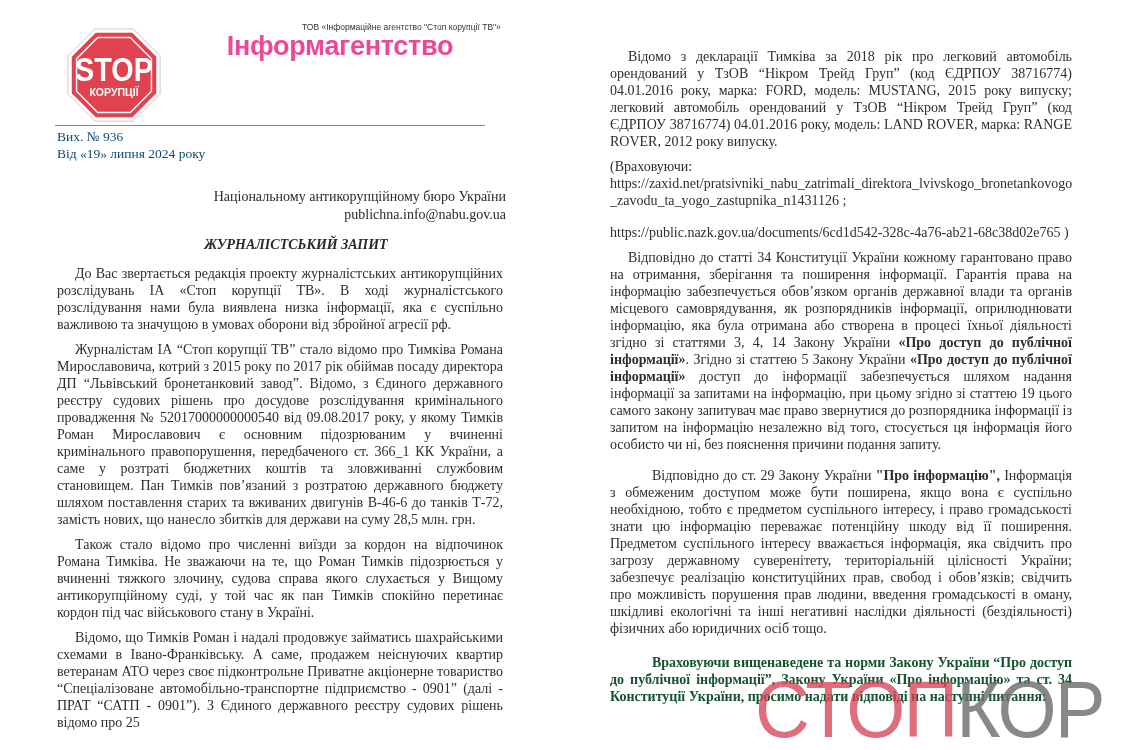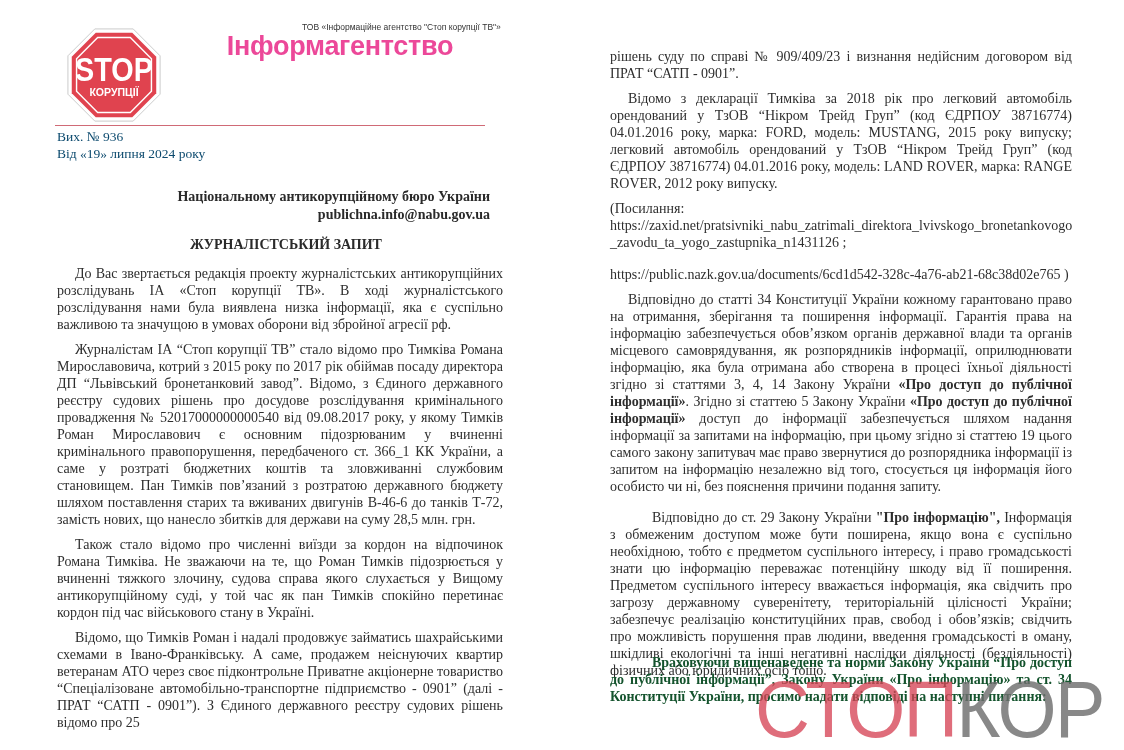--- a/index.html
+++ b/index.html
@@ -14,22 +14,22 @@
 
   
   .logo { position:absolute; left:66px; top:27px; width:96px; height:96px; }
   .header-small { position:absolute; left:302px; top:22px; font-family:"Liberation Sans", sans-serif; font-size:8.5px; color:#333; }
   .brand-title { position:absolute; left:205px; top:32px; width:270px; text-align:center;
     font-family:"Liberation Sans", sans-serif; font-weight:bold; font-size:27px; line-height:29px; color:#ec4899; letter-spacing:-0.3px; }
   .addr { position:absolute; right:82px; top:96px; text-align:right; font-family:"Liberation Sans", sans-serif; font-size:11.5px; line-height:14px; color:#333; }
   .header-rule { position:absolute; left:55px; top:125px; width:430px; height:1px; background:#d06a76; }
   .outgoing { position:absolute; left:57px; top:128px; font-size:13.5px; line-height:17px; color:#0c4a6e; }
 
-  .recipient { position:absolute; right:70px; top:188px; text-align:right; font-weight:bold; font-size:14px; line-height:18px; color:#2a2a2a; }
-  .doc-title { position:absolute; left:6px; width:560px; top:237px; text-align:center; font-weight:bold; font-size:14px; color:#2a2a2a; }
+  .recipient { position:absolute; right:54px; top:188px; text-align:right; font-weight:normal; font-size:14px; line-height:18px; color:#2a2a2a; }
+  .doc-title { position:absolute; left:16px; width:560px; top:237px; text-align:center; font-weight:bold; font-size:14px; color:#2a2a2a;font-style:italic; }
 
   .col { position:absolute; font-size:14px; line-height:17px; text-align:justify; color:#2e2e2e; }
   .col p { margin:0 0 8px 0; text-indent:18px; }
   .col-left { left:57px; top:265px; width:446px; }
   .col-right { left:48px; top:48px; width:462px; }
   .col-right p.noindent { text-indent:0; }
   .col-right p.wide-indent { text-indent:42px; }
   .bold { font-weight:bold; }
   .link { color:#2e2e2e; text-decoration-color:#888; }
   .links-block { margin:0 0 8px 0; }
@@ -77,25 +77,24 @@
   <div class="col col-left">
     <p>До Вас звертається редакція проекту журналістських антикорупційних розслідувань ІА «Стоп корупції ТВ». В ході журналістського розслідування нами була виявлена низка інформації, яка є суспільно важливою та значущою в умовах оборони від збройної агресії рф.</p>
     <p>Журналістам ІА “Стоп корупції ТВ” стало відомо про Тимківа Романа Мирославовича, котрий з 2015 року по 2017 рік обіймав посаду директора ДП “Львівський бронетанковий завод”. Відомо, з Єдиного державного реєстру судових рішень про досудове розслідування кримінального провадження № 52017000000000540 від 09.08.2017 року, у якому Тимків Роман Мирославович є основним підозрюваним у вчиненні кримінального правопорушення, передбаченого ст. 366_1 КК України, а саме у розтраті бюджетних коштів та зловживанні службовим становищем. Пан Тимків пов’язаний з розтратою державного бюджету шляхом поставлення старих та вживаних двигунів В-46-6 до танків Т-72, замість нових, що нанесло збитків для держави на суму 28,5 млн. грн.</p>
     <p>Також стало відомо про численні виїзди за кордон на відпочинок Романа Тимківа. Не зважаючи на те, що Роман Тимків підозрюється у вчиненні тяжкого злочину, судова справа якого слухається у Вищому антикорупційному суді, у той час як пан Тимків спокійно перетинає кордон під час військового стану в Україні.</p>
     <p>Відомо, що Тимків Роман і надалі продовжує займатись шахрайськими схемами в Івано-Франківську. А саме, продажем неіснуючих квартир ветеранам АТО через своє підконтрольне Приватне акціонерне товариство “Спеціалізоване автомобільно-транспортне підприємство - 0901” (далі - ПРАТ “САТП - 0901”). З Єдиного державного реєстру судових рішень відомо про 25</p>
   </div>
 </div>
 
 <div class="page page-right">
   <div class="col col-right">
-    <p class="noindent">рішень суду по справі № 909/409/23 і визнання недійсним договором від ПРАТ “САТП - 0901”.</p>
     <p>Відомо з декларації Тимківа за 2018 рік про легковий автомобіль орендований у ТзОВ “Нікром Трейд Груп” (код ЄДРПОУ 38716774) 04.01.2016 року, марка: FORD, модель: MUSTANG, 2015 року випуску; легковий автомобіль орендований у ТзОВ “Нікром Трейд Груп” (код ЄДРПОУ 38716774) 04.01.2016 року, модель: LAND ROVER, марка: RANGE ROVER, 2012 року випуску.</p>
 
     <div class="links-block">
-      <div>(Посилання:</div>
+      <div>(Враховуючи:</div>
       <div><a class="link"><span>https://zaxid.net/pratsivniki_nabu_zatrimali_direktora_lvivskogo_bronetankovogo</span><br><span>_zavodu_ta_yogo_zastupnika_n1431126</span></a><span> ;</span></div>
       <div style="margin-top:15px;"><a class="link">https://public.nazk.gov.ua/documents/6cd1d542-328c-4a76-ab21-68c38d02e765</a><span> )</span></div>
     </div>
 
     <p><span>Відповідно до статті 34 Конституції України кожному гарантовано право на отримання, зберігання та поширення інформації. Гарантія права на інформацію забезпечується обов’язком органів державної влади та органів місцевого самоврядування, як розпорядників інформації, оприлюднювати інформацію, яка була отримана або створена в процесі їхньої діяльності згідно зі статтями 3, 4, 14 Закону України </span><span class="bold">«Про доступ до публічної інформації»</span><span>. Згідно зі статтею 5 Закону України </span><span class="bold">«Про доступ до публічної інформації»</span><span> доступ до інформації забезпечується шляхом надання інформації за запитами на інформацію, при цьому згідно зі статтею 19 цього самого закону запитувач має право звернутися до розпорядника інформації із запитом на інформацію незалежно від того, стосується ця інформація його особисто чи ні, без пояснення причини подання запиту.</span></p>
 
     <p class="wide-indent" style="margin-top:14px;"><span>Відповідно до ст. 29 Закону України </span><span class="bold">"Про інформацію",</span><span> Інформація з обмеженим доступом може бути поширена, якщо вона є суспільно необхідною, тобто є предметом суспільного інтересу, і право громадськості знати цю інформацію переважає потенційну шкоду від її поширення. Предметом суспільного інтересу вважається інформація, яка свідчить про загрозу державному суверенітету, територіальній цілісності України; забезпечує реалізацію конституційних прав, свобод і обов’язків; свідчить про можливість порушення прав людини, введення громадськості в оману, шкідливі екологічні та інші негативні наслідки діяльності (бездіяльності) фізичних або юридичних осіб тощо.</span></p>
   </div>
 
   <div class="final">

